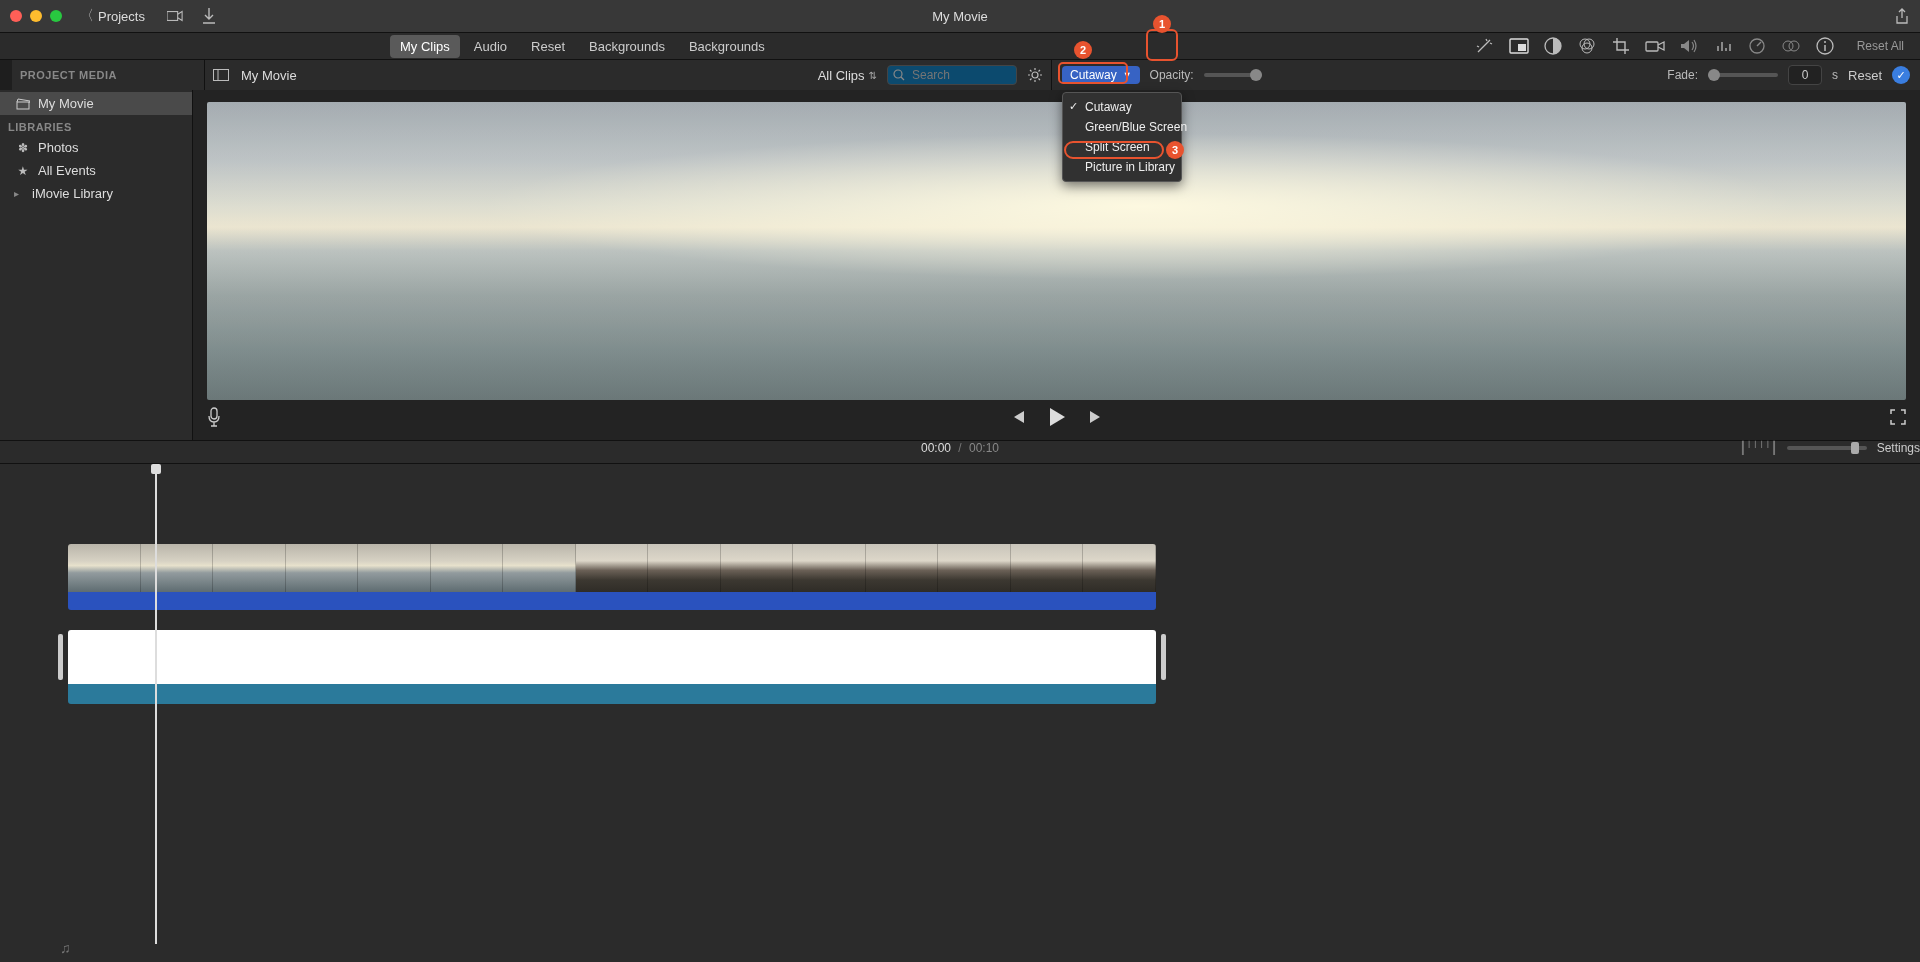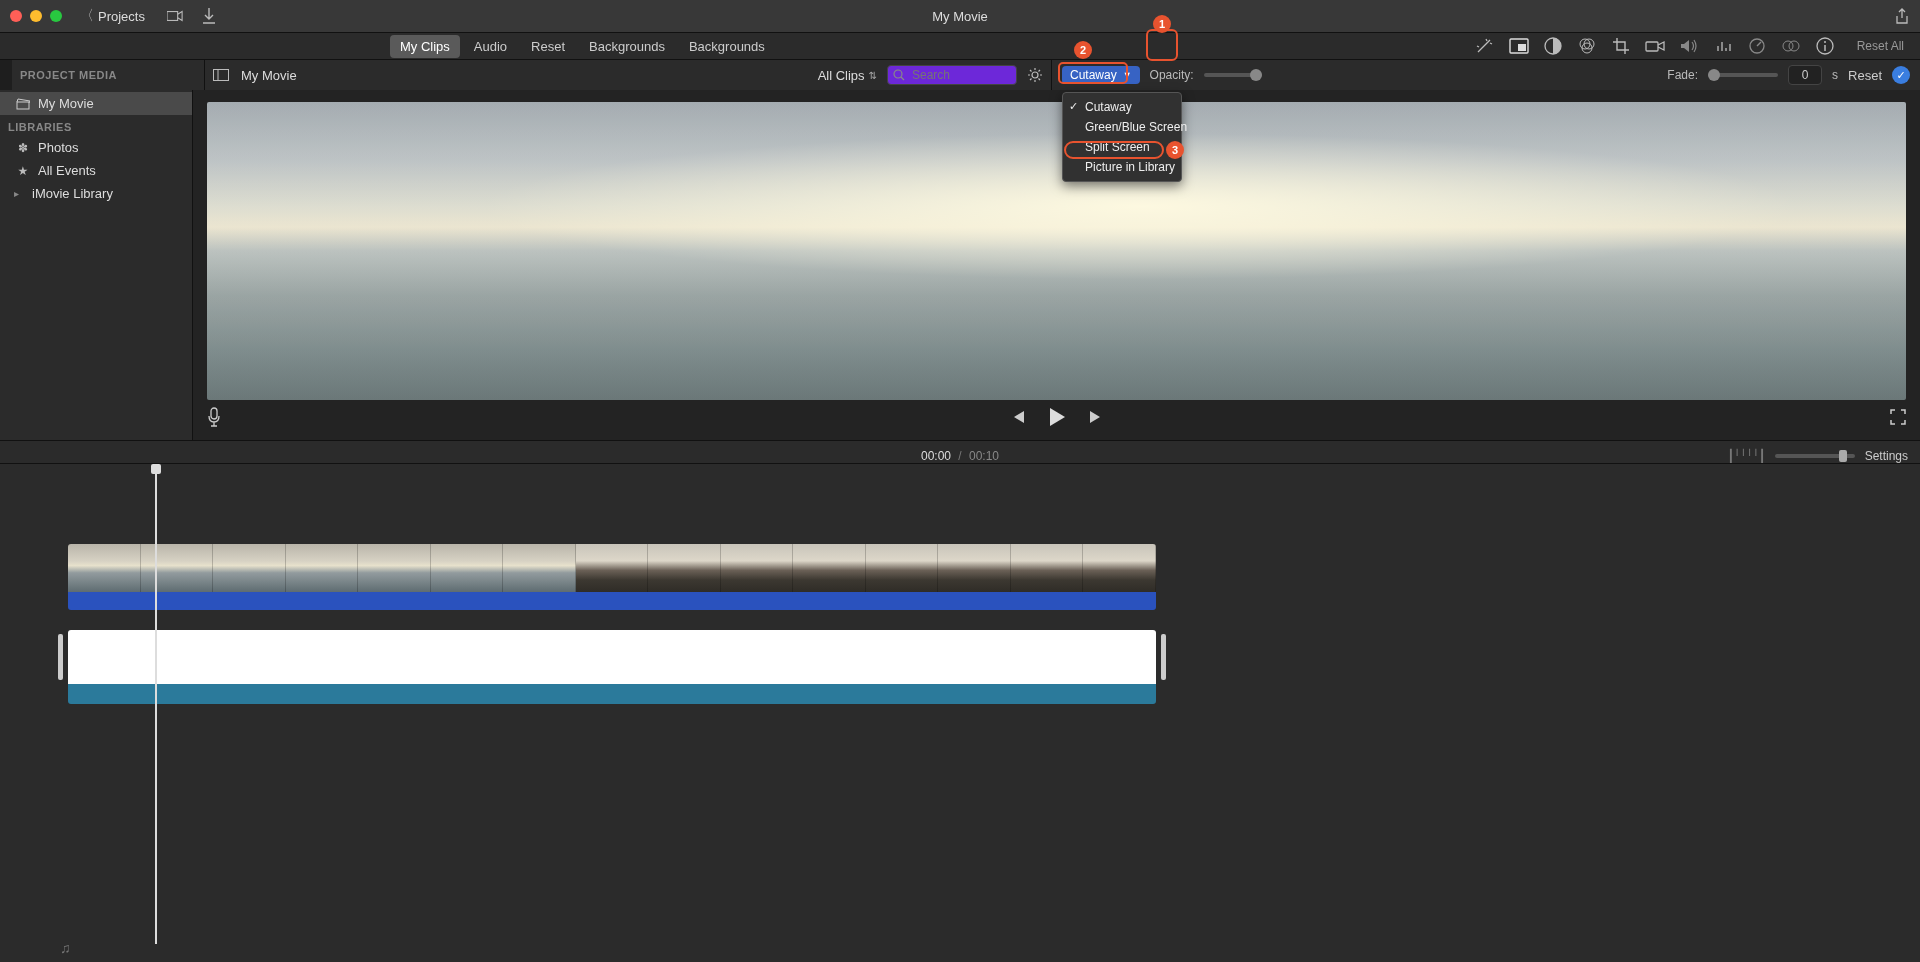--- a/index.html
+++ b/index.html
@@ -36,21 +36,21 @@
 
   
   .subheader { height: 30px; background: #2b2b2b; display: flex; align-items: stretch; margin-left: 12px; }
   .sidebar-head { width: 193px; border-right:1px solid #111; display:flex; align-items:center; padding-left:8px; color:#888; font-size:11px; font-weight:600; letter-spacing:0.5px;}
   .browser-head { flex: 0 0 847px; display: flex; align-items: center; padding: 0 8px; gap: 10px; border-right:1px solid #111;}
   .browser-head .layout-btn { color:#bbb; width:18px; text-align:center;}
   .browser-title { color:#ddd; font-weight:500; }
   .browser-spacer { flex:1; }
   .allclips { color:#ddd; display:flex; align-items:center; gap:4px; cursor:pointer;}
   .search-wrap { position:relative; }
-  .search { background:#6d28d9; border:1px solid #444; border-radius:4px; height:20px; width:130px; color:#ccc; padding:0 8px 0 24px; font-size:12px;}
+  .search { background:#0c4a6e; border:1px solid #444; border-radius:4px; height:20px; width:130px; color:#ccc; padding:0 8px 0 24px; font-size:12px;}
   .search-icon-s { position:absolute; left:6px; top:4px; color:#888; font-size:12px;}
   .gear-btn { color:#bbb; font-size:15px;}
 
   .overlay-controls { flex: 1; display: flex; align-items: center; padding: 0 10px; gap: 10px; position: relative; }
   .cutaway-dd { background:#3763c4; color:#fff; padding:2px 8px; border-radius:4px; font-size:12px; display:flex; align-items:center; gap:6px; cursor:pointer; position:relative;}
   .cutaway-dd .dd-arrow { font-size:9px;}
   .opacity-label { color:#bbb; font-size:12px;}
   .slider { width:58px; height:4px; background:#555; border-radius:2px; position:relative;}
   .slider-thumb { position:absolute; width:12px; height:12px; background:#888; border-radius:50%; top:-4px; }
   .fade-label { color:#bbb; font-size:12px; margin-left:auto;}
@@ -91,21 +91,21 @@
      linear-gradient(to bottom,
        #9aa4ad 0%, #b7bfc4 20%, #d9dbd0 35%, #e9e4d0 42%,
        #b4bdbd 50%, #8f9c9e 65%, #6e7f83 85%, #5a6a6e 100%);
   }
   .viewer-controls { height:34px; display:flex; align-items:center; justify-content:center; gap:22px; color:#ccc; position:relative;}
   .viewer-controls .mic { position:absolute; left:0; font-size:16px;}
   .viewer-controls .full { position:absolute; right:0; font-size:14px;}
   .play-btn-big { font-size:20px;}
 
   
-  .timeline-header { height:24px; background:#2b2b2b; border-top:1px solid #111; border-bottom:1px solid #111; display:flex; align-items:flex-end; padding:0 12px; color:#aaa; font-size:12px;}
+  .timeline-header { height:24px; background:#2b2b2b; border-top:1px solid #111; border-bottom:1px solid #111; display:flex; align-items:flex-start; padding:0 0; color:#aaa; font-size:12px;}
   .time-center { position:absolute; left:50%; transform:translateX(-50%);}
   .tl-zoom { margin-left:auto; display:flex; align-items:center; gap:10px;}
   .zoom-track { width:80px; height:4px; background:#555; border-radius:2px; position:relative;}
   .zoom-thumb { position:absolute; width:8px; height:12px; background:#aaa; border-radius:2px; top:-4px; left:64px;}
   .settings-btn { color:#ccc; cursor:pointer;}
 
   
   .timeline { flex:1; background:#2b2b2b; padding:30px 0 0 0; position:relative; height: 520px;}
   .playhead { position:absolute; left:155px; top:0; width:2px; height:480px; background:#ddd; z-index:10;}
   .playhead::before { content:""; position:absolute; top:0; left:-4px; width:10px; height:10px; background:#ddd; border-radius:2px;}

